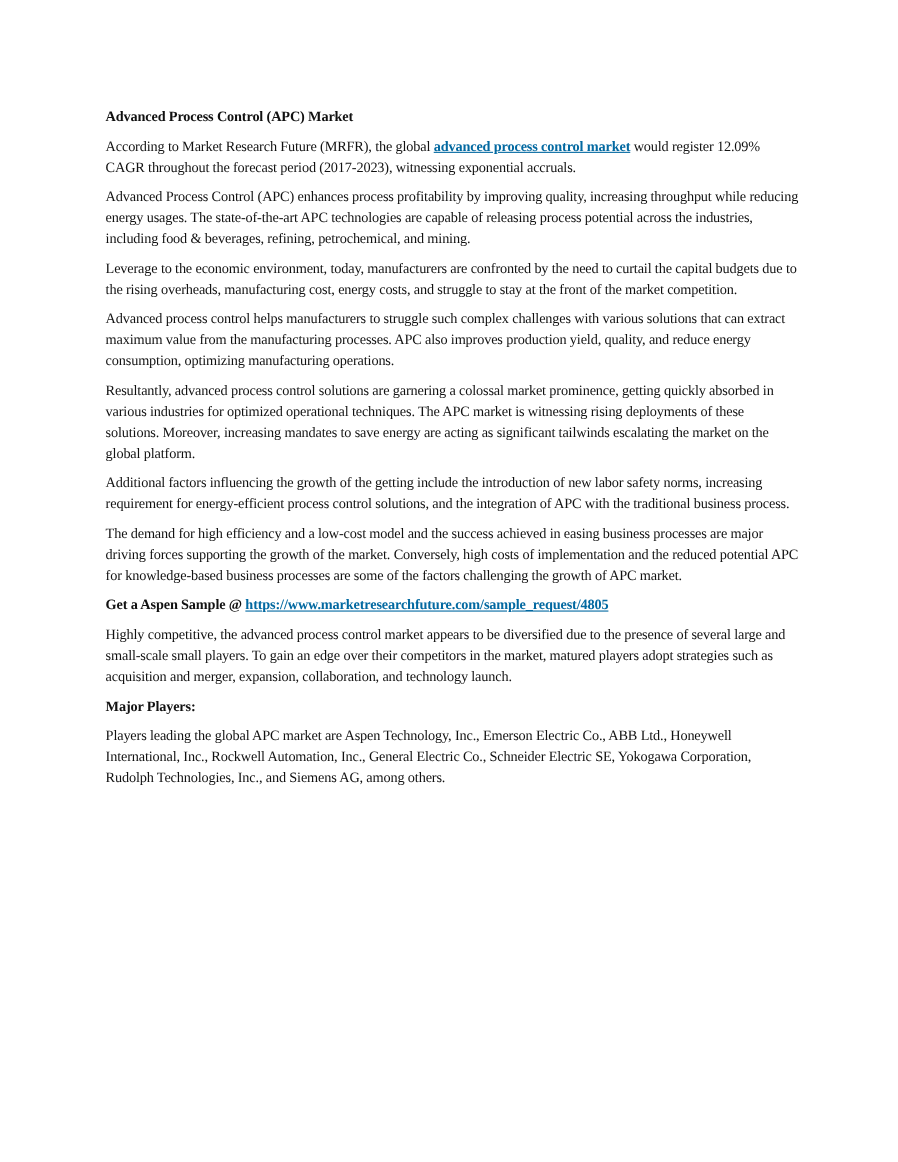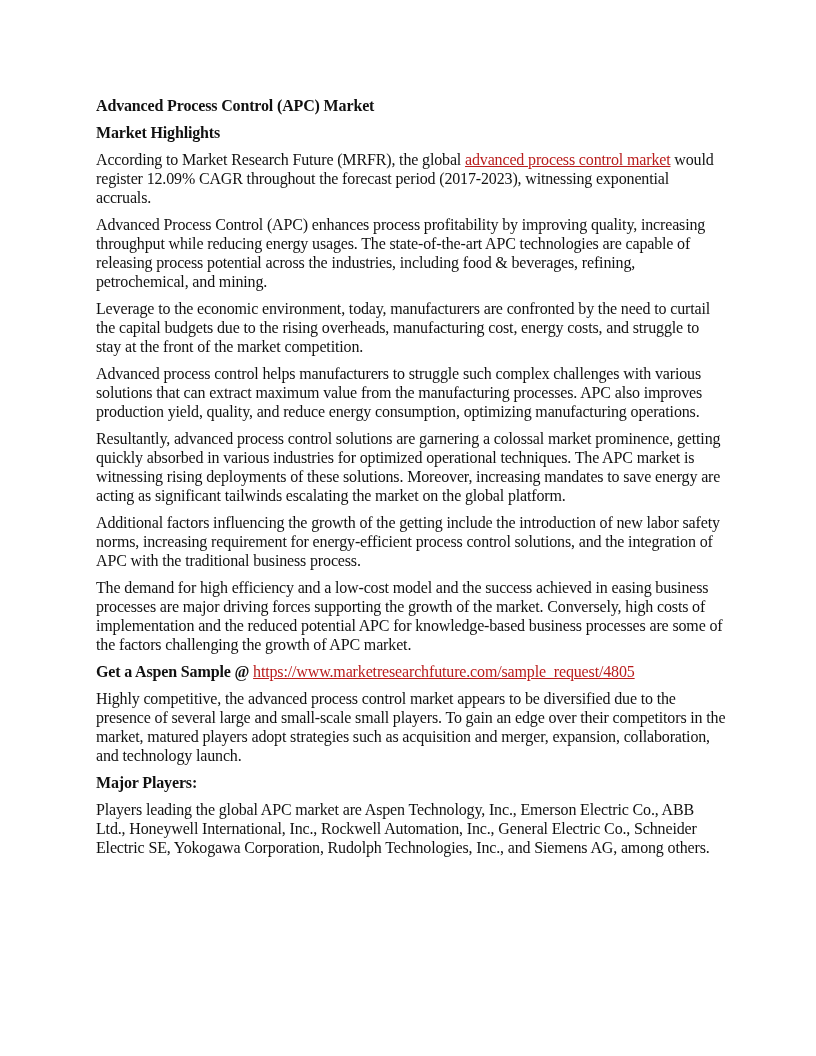--- a/index.html
+++ b/index.html
@@ -3,37 +3,36 @@
 <meta charset="utf-8">
 <style>
   html, body { margin: 0; padding: 0; background: #ffffff; }
   body { width: 816px; height: 1056px; position: relative; overflow: hidden; }
   .page {
     position: absolute;
     left: 96px;
     top: 96px;
     width: 630px;
     font-family: "Liberation Serif", serif;
-    font-size: 16px;
+    font-size: 13px;
     line-height: 19px;
     color: #111111;
     letter-spacing: -0.15px;
   }
   .heading { font-weight: bold; margin: 0 0 8px 0; }
   .para { margin: 0 0 8px 0; }
-  a.link { color: #b91c1c; font-weight: normal; text-decoration: underline; }
+  a.link { color: #0369a1; font-weight: bold; text-decoration: underline; }
   .sample-line { font-weight: bold; margin: 0 0 8px 0; }
   .h-title { margin-top: 0; }
 </style>
 </head>
 <body>
 
 <div class="page">
   <p class="heading h-title">Advanced Process Control (APC) Market</p>
-  <p class="heading">Market Highlights</p>
 
   <p class="para"><span>According to Market Research Future (MRFR), the global </span><a class="link" href="#">advanced process control market</a><span> would register 12.09% CAGR throughout the forecast period (2017-2023), witnessing exponential accruals.</span></p>
 
   <p class="para">Advanced Process Control (APC) enhances process profitability by improving quality, increasing throughput while reducing energy usages. The state-of-the-art APC technologies are capable of releasing process potential across the industries, including food &amp; beverages, refining, petrochemical, and mining.</p>
   <p class="para">Leverage to the economic environment, today, manufacturers are confronted by the need to curtail the capital budgets due to the rising overheads, manufacturing cost, energy costs, and struggle to stay at the front of the market competition.</p>
   <p class="para">Advanced process control helps manufacturers to struggle such complex challenges with various solutions that can extract maximum value from the manufacturing processes. APC also improves production yield, quality, and reduce energy consumption, optimizing manufacturing operations.</p>
   <p class="para">Resultantly, advanced process control solutions are garnering a colossal market prominence, getting quickly absorbed in various industries for optimized operational techniques. The APC market is witnessing rising deployments of these solutions. Moreover, increasing mandates to save energy are acting as significant tailwinds escalating the market on the global platform.</p>
   <p class="para">Additional factors influencing the growth of the getting include the introduction of new labor safety norms, increasing requirement for energy-efficient process control solutions, and the integration of APC with the traditional business process.</p>
   <p class="para">The demand for high efficiency and a low-cost model and the success achieved in easing business processes are major driving forces supporting the growth of the market. Conversely, high costs of implementation and the reduced potential APC for knowledge-based business processes are some of the factors challenging the growth of APC market.</p>
 

